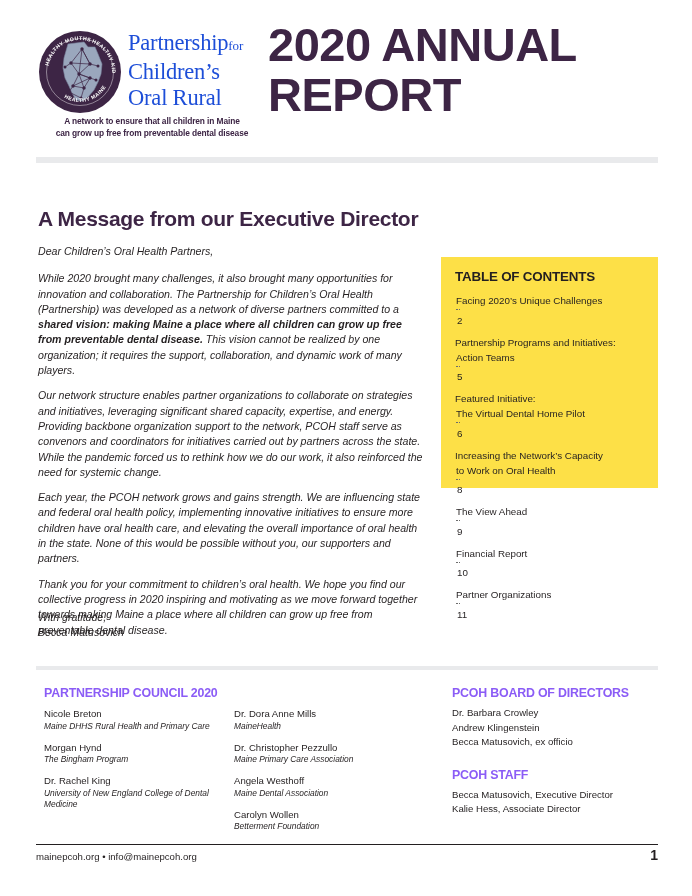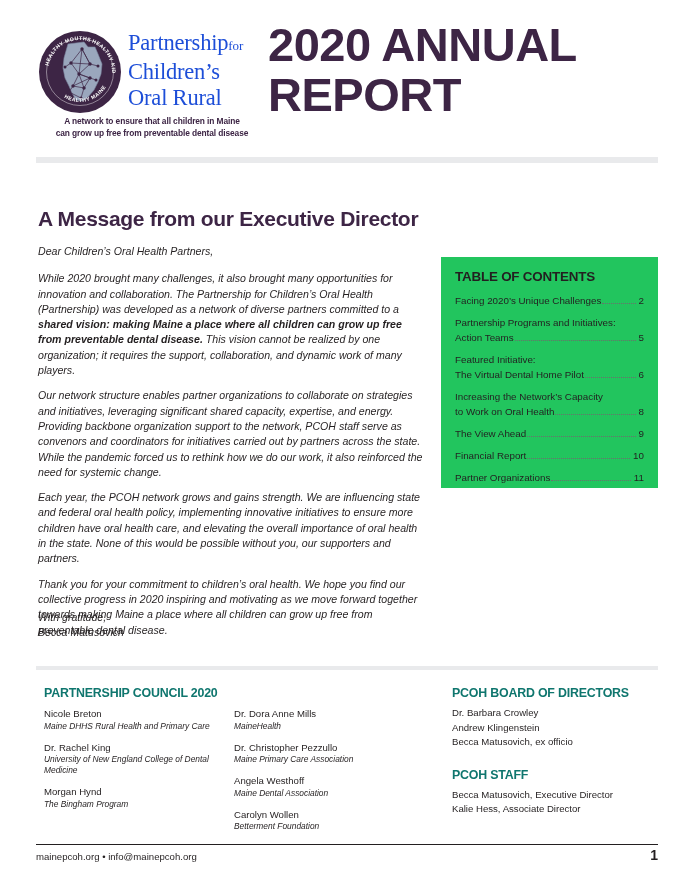--- a/index.html
+++ b/index.html
@@ -134,41 +134,42 @@
     font-style: italic;
   }
 
   
   .toc {
     position: absolute;
     left: 441px;
     top: 257px;
     width: 217px;
     height: 231px;
-    background: #22c55e;
+    background: #fde047;
     box-sizing: border-box;
     padding: 12px 14px 10px 14px;
   }
   .toc-title {
     font-size: 13.4px;
     font-weight: bold;
     color: #231f20;
     letter-spacing: -0.2px;
     margin-bottom: 9px;
   }
   .toc-entry {
     margin-bottom: 7px;
     font-size: 9.8px;
     line-height: 15px;
     color: #231f20;
   }
   .toc-line {
     display: flex;
     align-items: baseline;
     width: 100%;
+    flex-direction: column;
   }
   .toc-label {
     white-space: nowrap;
   }
   .toc-dots {
     flex: 1 1 auto;
     border-bottom: 1px dotted #6d6d6d;
     margin: 0 2px 2.5px 1px;
     min-width: 4px;
     height: 1px;
@@ -188,21 +189,21 @@
     top: 666px;
     width: 622px;
     height: 4px;
     background: #e9eaec;
   }
 
   
   .people-heading {
     font-size: 12.4px;
     font-weight: bold;
-    color: #0f766e;
+    color: #8b5cf6;
     letter-spacing: -0.2px;
   }
   .council {
     position: absolute;
     left: 44px;
     top: 686px;
     width: 380px;
   }
   .council-cols {
     display: flex;
@@ -427,26 +428,26 @@
   <div class="council">
     <div class="people-heading">PARTNERSHIP COUNCIL 2020</div>
     <div class="council-cols">
 
       <div class="council-col">
         <div class="person">
           <div class="person-name">Nicole Breton</div>
           <div class="person-org">Maine DHHS Rural Health and Primary Care</div>
         </div>
         <div class="person">
+          <div class="person-name">Morgan Hynd</div>
+          <div class="person-org">The Bingham Program</div>
+        </div>
+        <div class="person">
           <div class="person-name">Dr. Rachel King</div>
           <div class="person-org">University of New England College of Dental Medicine</div>
-        </div>
-        <div class="person">
-          <div class="person-name">Morgan Hynd</div>
-          <div class="person-org">The Bingham Program</div>
         </div>
       </div>
 
       <div class="council-col">
         <div class="person">
           <div class="person-name">Dr. Dora Anne Mills</div>
           <div class="person-org">MaineHealth</div>
         </div>
         <div class="person">
           <div class="person-name">Dr. Christopher Pezzullo</div>

